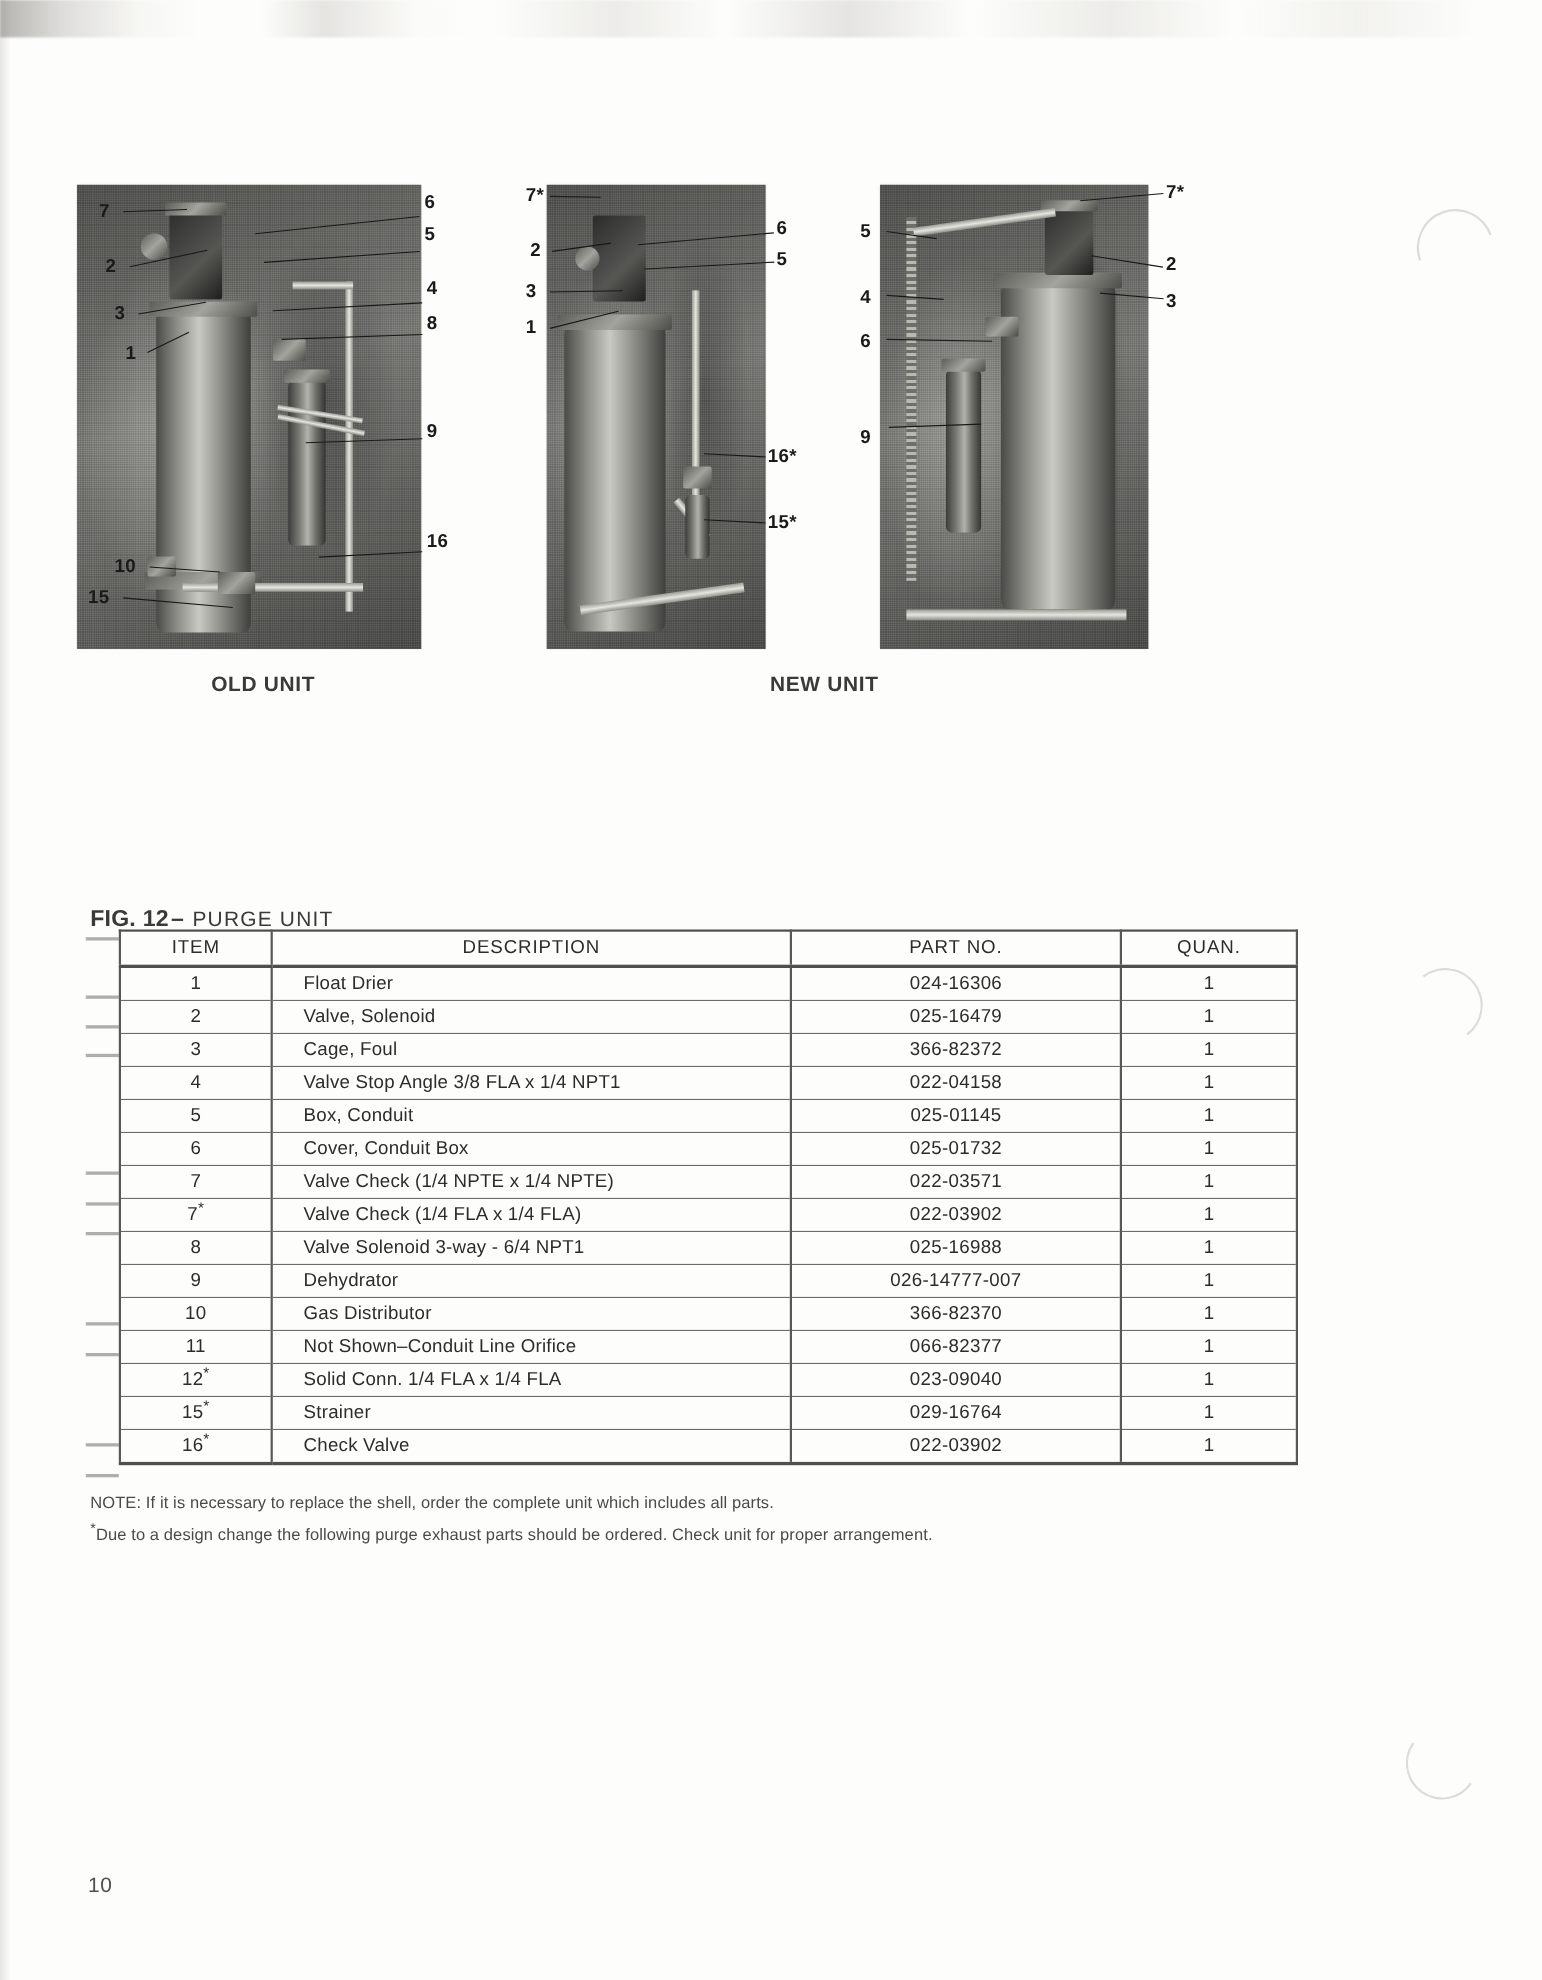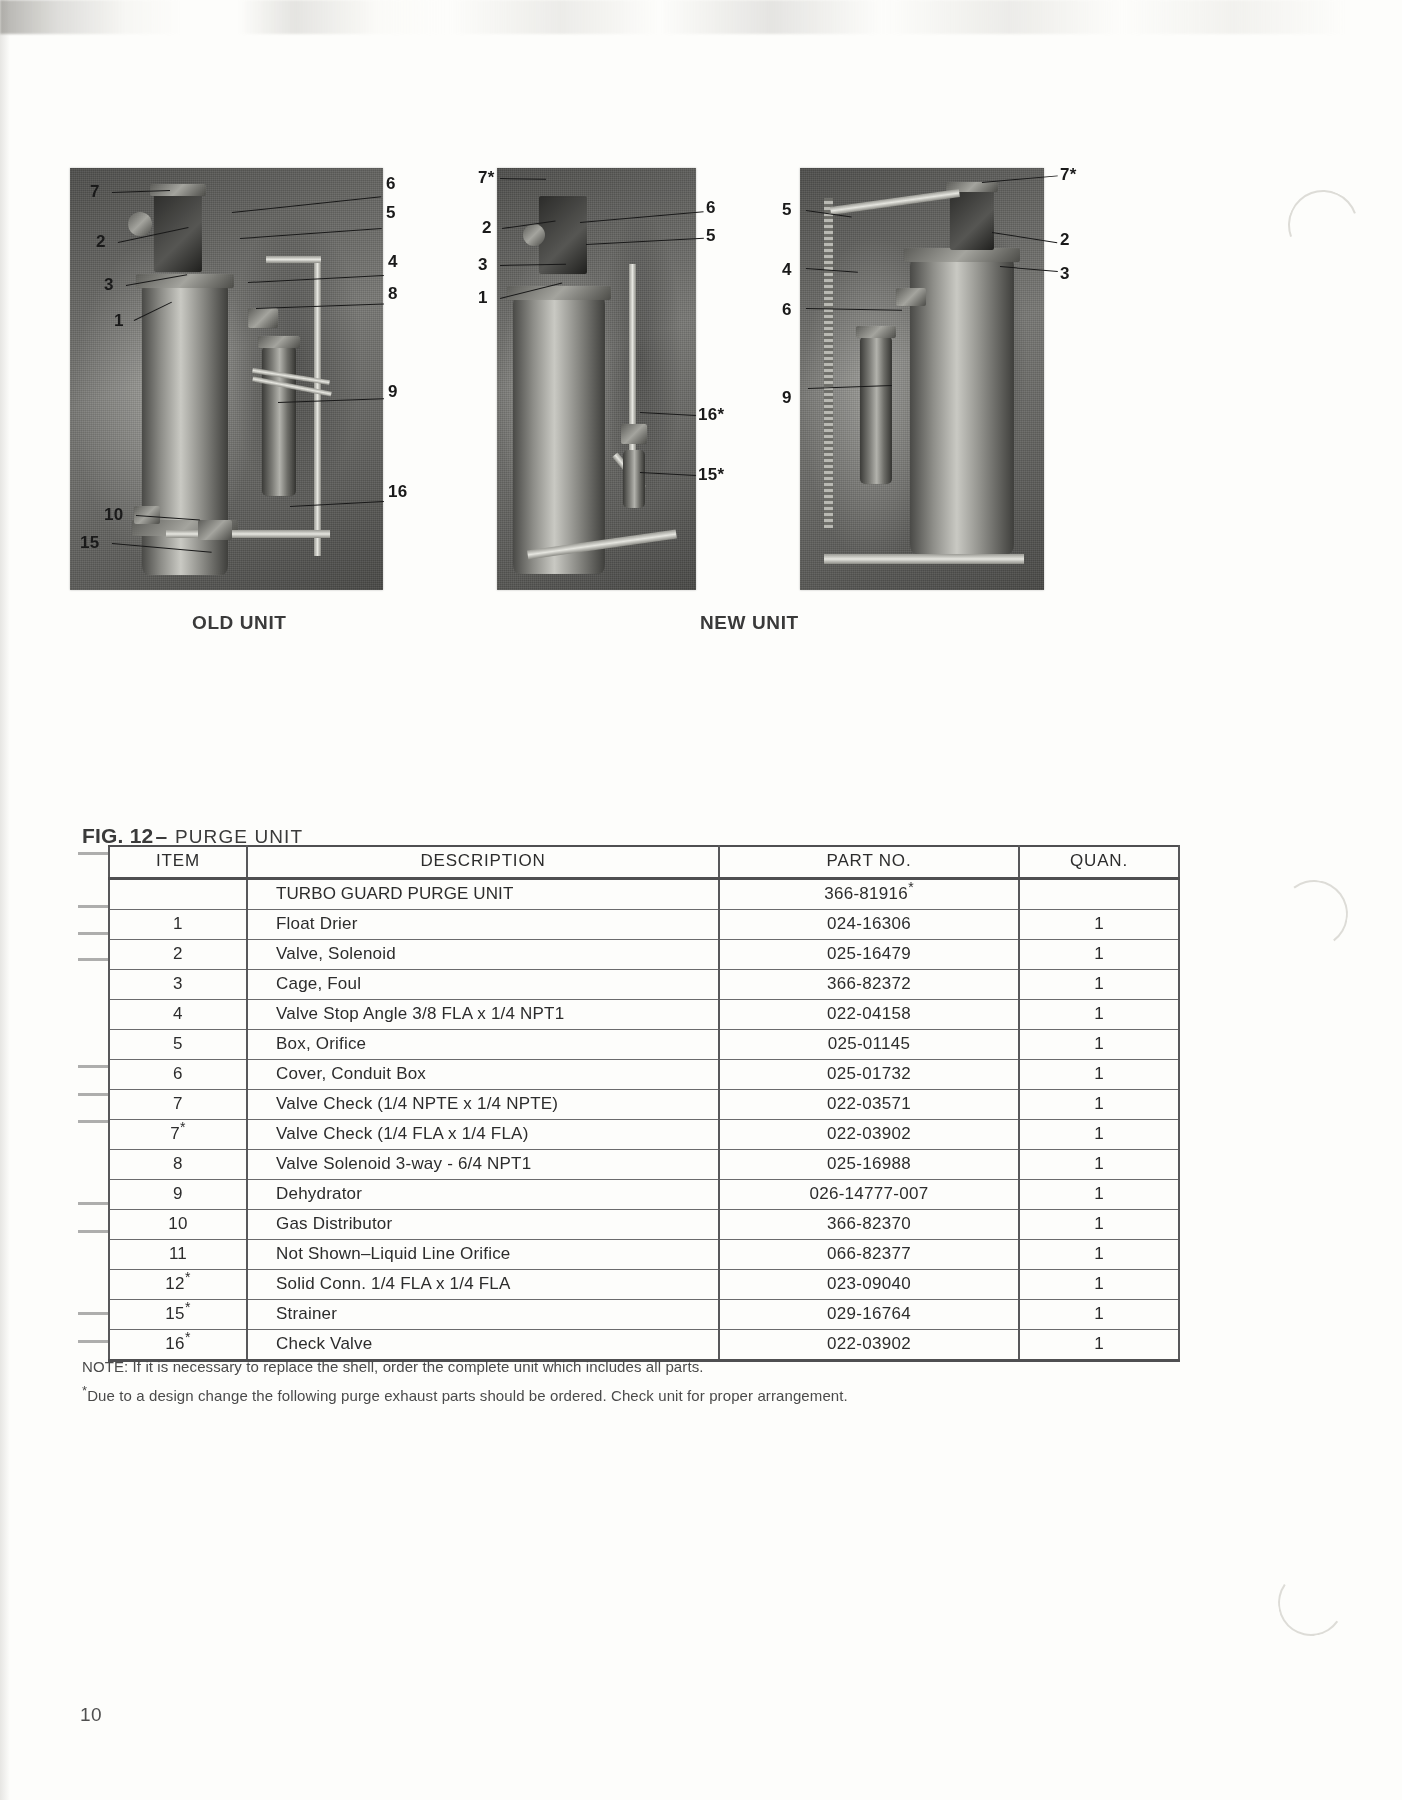--- a/index.html
+++ b/index.html
@@ -412,26 +412,20 @@
     </colgroup>
     <thead>
       <tr>
         <th>ITEM</th>
         <th>DESCRIPTION</th>
         <th>PART NO.</th>
         <th>QUAN.</th>
       </tr>
     </thead>
     <tbody id="parts-body">
-        <tr class="subhead">
-          <td class="item"></td>
-          <td class="desc">TURBO GUARD PURGE UNIT</td>
-          <td class="part">366-81916<span class="star">*</span></td>
-          <td class="quan"></td>
-        </tr>
         <tr>
           <td class="item">1</td>
           <td class="desc">Float Drier</td>
           <td class="part">024-16306</td>
           <td class="quan">1</td>
         </tr>
         <tr>
           <td class="item">2</td>
           <td class="desc">Valve, Solenoid</td>
           <td class="part">025-16479</td>
@@ -444,21 +438,21 @@
           <td class="quan">1</td>
         </tr>
         <tr>
           <td class="item">4</td>
           <td class="desc">Valve Stop Angle 3/8 FLA x 1/4 NPT1</td>
           <td class="part">022-04158</td>
           <td class="quan">1</td>
         </tr>
         <tr>
           <td class="item">5</td>
-          <td class="desc">Box, Orifice</td>
+          <td class="desc">Box, Conduit</td>
           <td class="part">025-01145</td>
           <td class="quan">1</td>
         </tr>
         <tr>
           <td class="item">6</td>
           <td class="desc">Cover, Conduit Box</td>
           <td class="part">025-01732</td>
           <td class="quan">1</td>
         </tr>
         <tr>
@@ -486,21 +480,21 @@
           <td class="quan">1</td>
         </tr>
         <tr>
           <td class="item">10</td>
           <td class="desc">Gas Distributor</td>
           <td class="part">366-82370</td>
           <td class="quan">1</td>
         </tr>
         <tr>
           <td class="item">11</td>
-          <td class="desc">Not Shown–Liquid Line Orifice</td>
+          <td class="desc">Not Shown–Conduit Line Orifice</td>
           <td class="part">066-82377</td>
           <td class="quan">1</td>
         </tr>
         <tr>
           <td class="item">12<span class="star">*</span></td>
           <td class="desc">Solid Conn. 1/4 FLA x 1/4 FLA</td>
           <td class="part">023-09040</td>
           <td class="quan">1</td>
         </tr>
         <tr>

